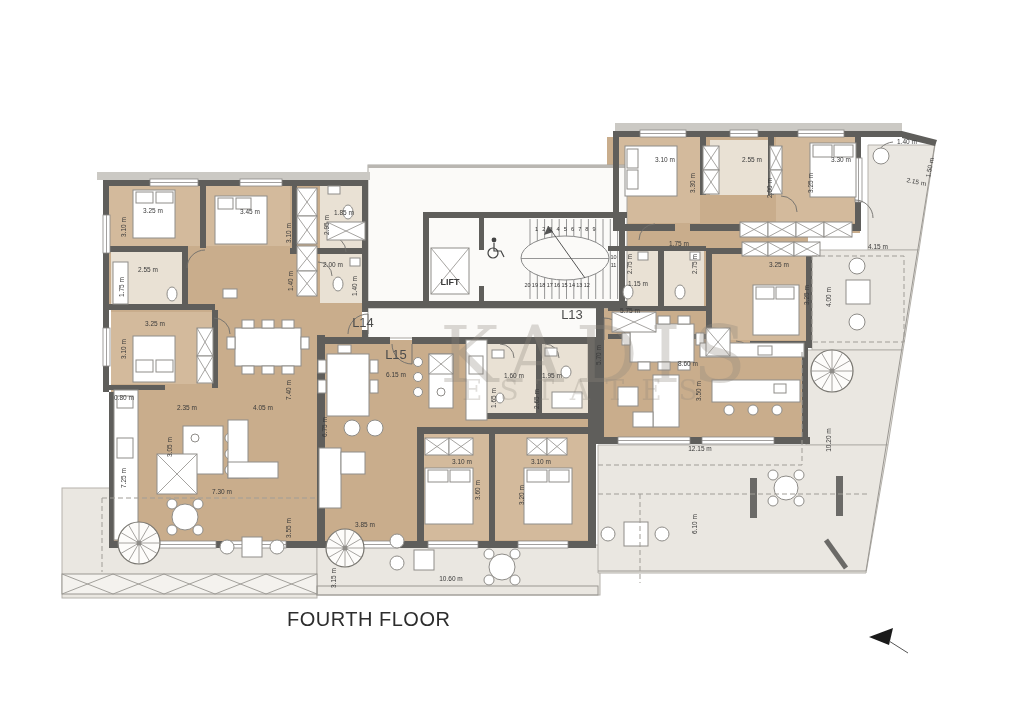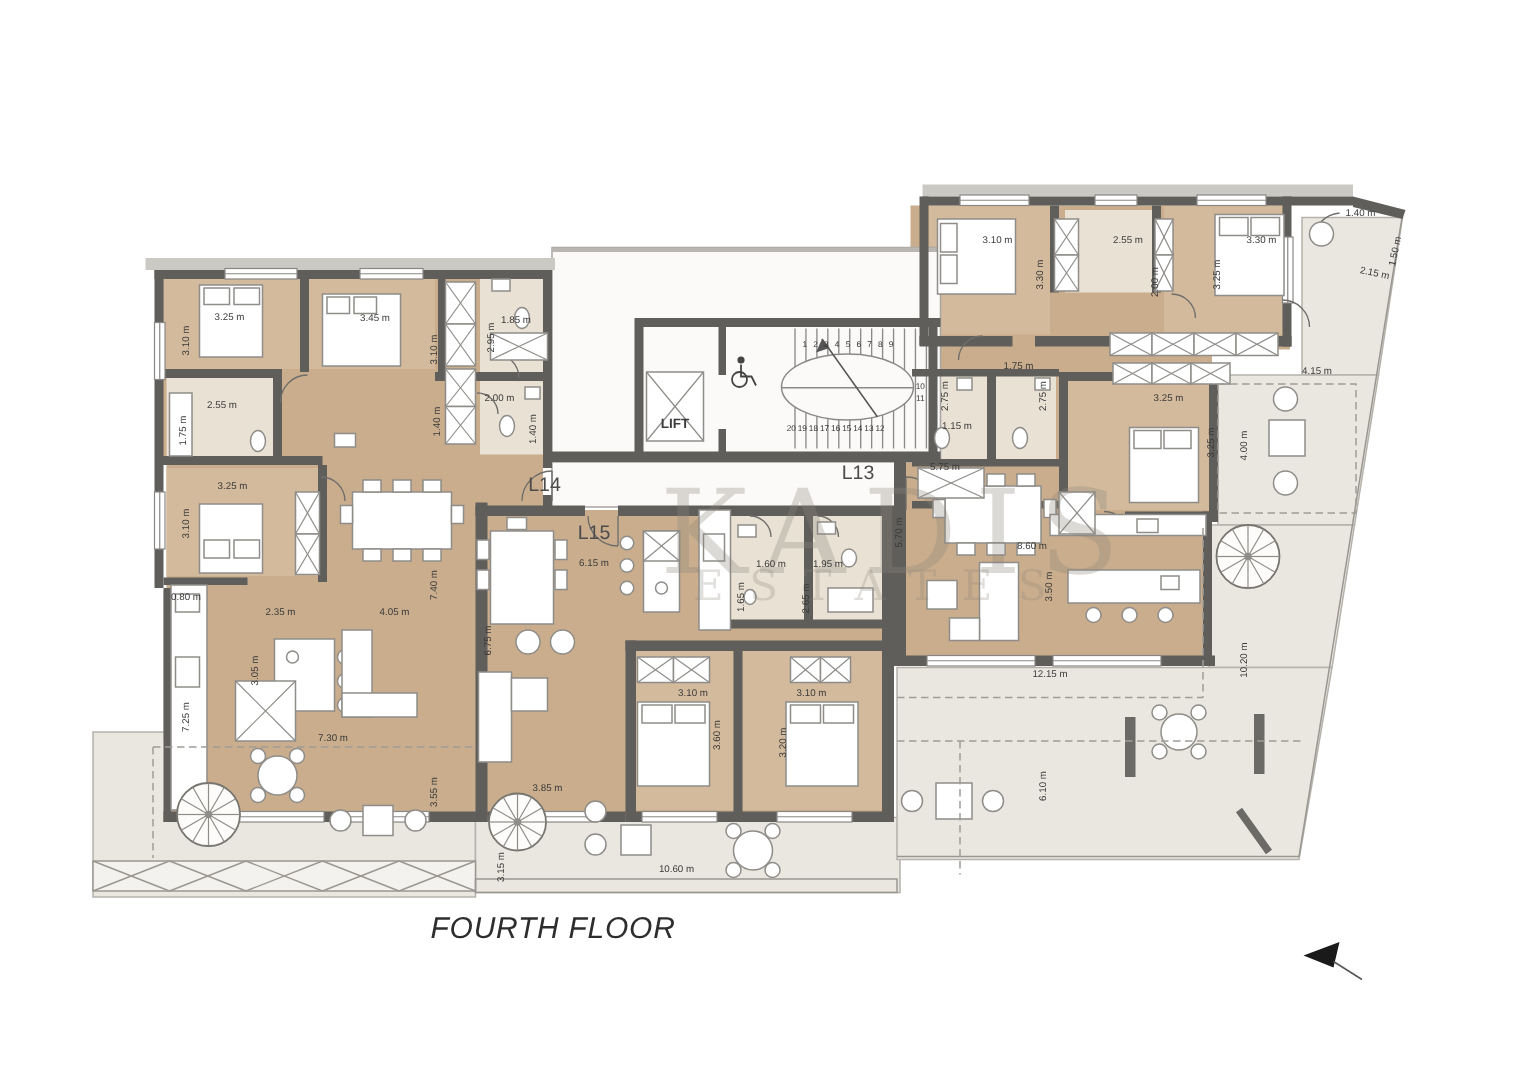--- a/index.html
+++ b/index.html
@@ -21,21 +21,21 @@
   .arc{fill:none;stroke:#6f6e6b;stroke-width:0.9;}
   .dash{fill:none;stroke:#a09d97;stroke-width:1;stroke-dasharray:5 3;}
   .thin{stroke:#9a9792;stroke-width:1;fill:none;}
   .tread{stroke:#8a8a8a;stroke-width:0.9;}
   .dim{font-family:"Liberation Sans",sans-serif;font-size:6.5px;fill:#3a3a3a;text-anchor:middle;}
   .num{font-family:"Liberation Sans",sans-serif;font-size:5.5px;fill:#333;text-anchor:middle;}
   .unit{font-family:"Liberation Sans",sans-serif;font-size:13px;fill:#4c4c4c;text-anchor:middle;}
   .liftTxt{font-family:"Liberation Sans",sans-serif;font-size:9px;font-weight:bold;fill:#3c3c3c;text-anchor:middle;}
   .wm1{font-family:"DejaVu Serif",serif;font-size:78px;fill:#8d867c;opacity:0.30;letter-spacing:12px;}
   .wm2{font-family:"DejaVu Serif",serif;font-size:28px;fill:#8d867c;opacity:0.26;letter-spacing:17px;}
-  .title{position:absolute;left:287px;top:608px;font-size:20px;color:#2d2d2d;letter-spacing:0.5px;font-style:italic;}
+  .title{position:absolute;left:287px;top:608px;font-size:20px;color:#2d2d2d;letter-spacing:0.5px;}
 </style>
 </head>
 <body>
 
 <div class="stage">
 <svg id="plan" width="1024" height="724" viewBox="0 0 1024 724">
 
   <g>
     <rect class="terr" x="62" y="488" width="255" height="110"></rect>
     <rect class="terr" x="317" y="545" width="283" height="50"></rect>

